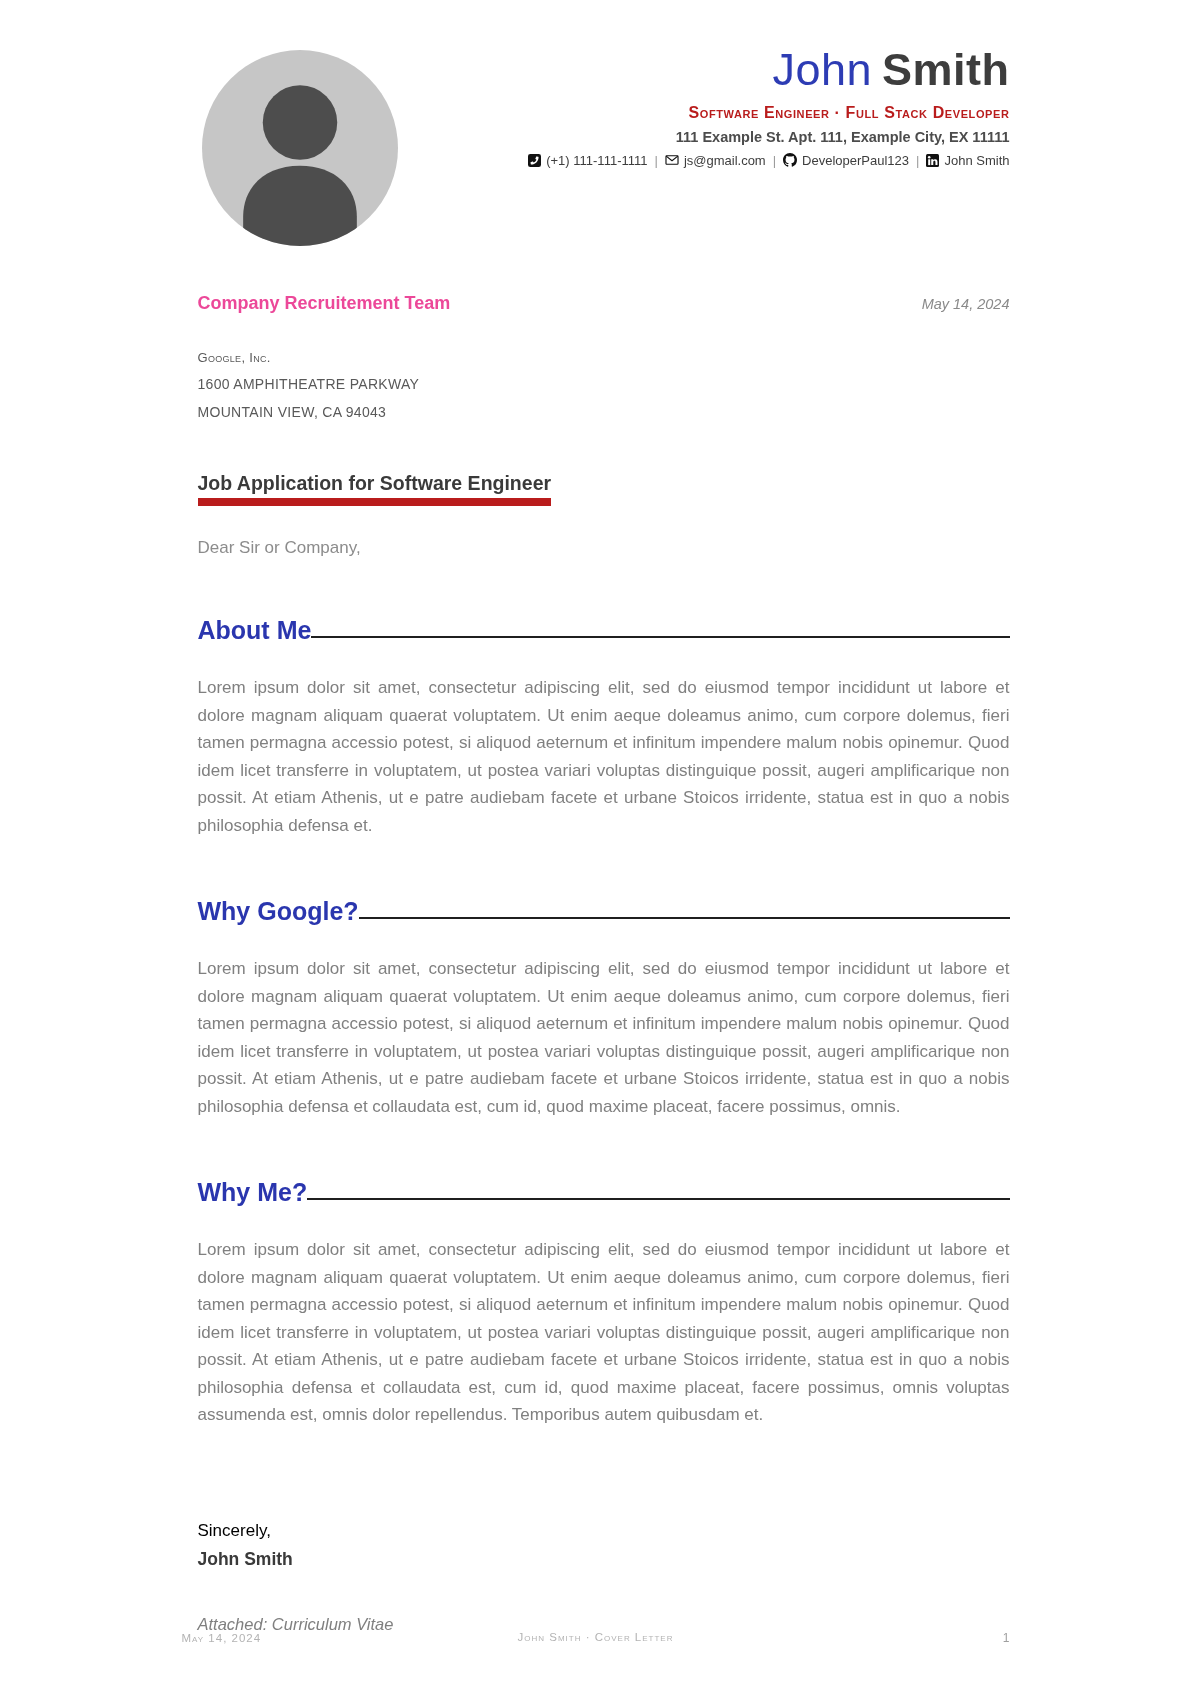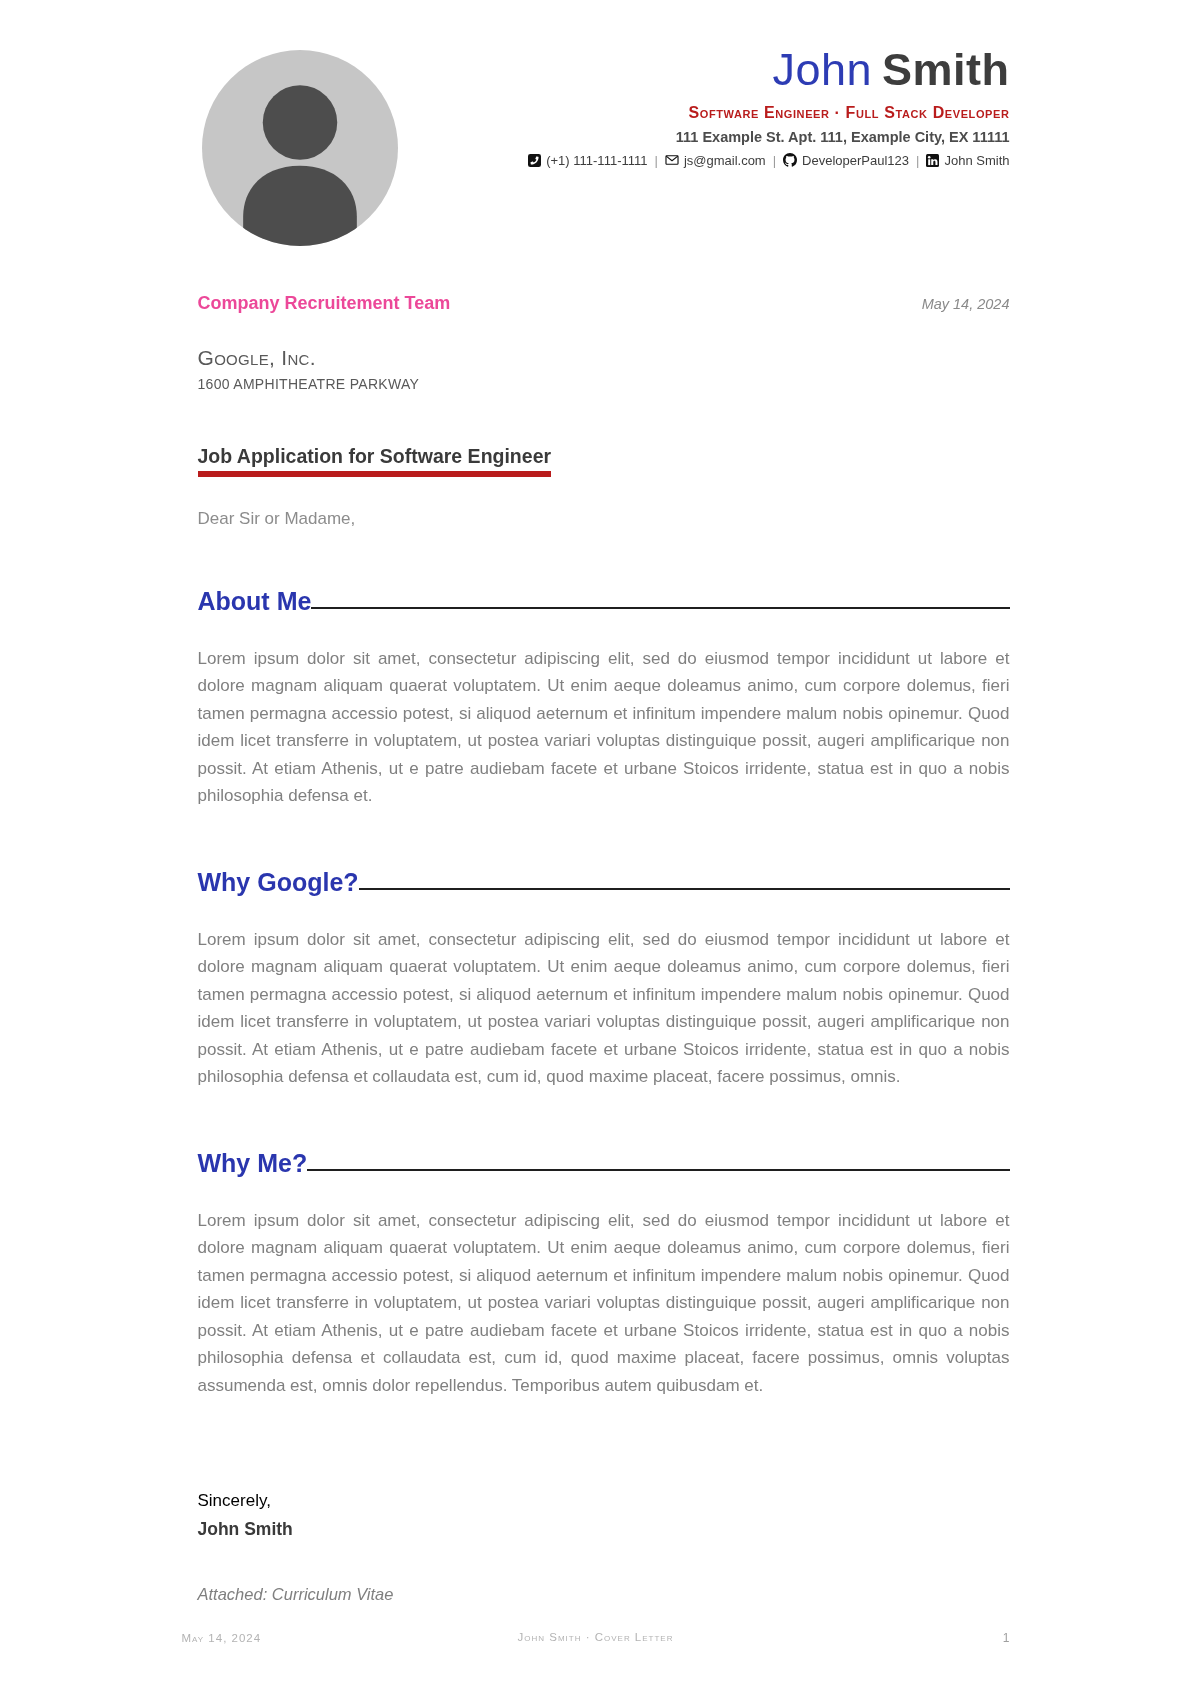--- a/index.html
+++ b/index.html
@@ -50,28 +50,28 @@
   .sep { color:#9a9a9a; }
 
   
   .recipient-row {
     margin-top:48px;
     display:flex; justify-content:space-between; align-items:baseline;
   }
   .recipient-team { font-size:18px; font-weight:700; color:#ec4899; }
   .letter-date { font-size:14.5px; font-style:italic; color:#8a8a8a; font-weight:300; }
   .company-block { margin-top:30px; color:#595959; }
-  .company-name { font-variant:small-caps; font-size:21px; letter-spacing:0.3px; line-height:27px; }
+  .company-name { font-variant:small-caps; font-size:13px; letter-spacing:0.3px; line-height:27px; }
   .company-addr { font-size:14px; line-height:27.5px; letter-spacing:0.3px; }
 
   
   .subject {
     margin-top:46px; display:inline-block;
     font-size:19.5px; font-weight:700; color:#3a3a3a;
-    border-bottom:6px solid #b91c1c; padding-bottom:3px;
+    border-bottom:8px solid #b91c1c; padding-bottom:3px;
   }
   .greeting { margin-top:32px; font-size:17px; font-weight:300; color:#8c8c8c; }
 
   
   .section { margin-top:58px; }
   .section-heading { display:flex; align-items:flex-end; }
   .section-heading .title {
     font-size:25px; font-weight:800; color:#2a36ae; white-space:nowrap;
   }
   .section-heading .rule { flex:1; height:2px; background:#1f1f1f; margin-bottom:7px; }
@@ -153,26 +153,27 @@
       </div>
     </div>
 
     <div class="recipient-row">
       <div class="recipient-team">Company Recruitement Team</div>
       <div class="letter-date">May 14, 2024</div>
     </div>
     <div class="company-block">
       <div class="company-name">Google, Inc.</div>
       <div class="company-addr">1600 AMPHITHEATRE PARKWAY</div>
+      <div class="company-addr">MOUNTAIN VIEW, CA 94043</div>
     </div>
 
     <div>
       <span class="subject">Job Application for Software Engineer</span>
     </div>
-    <div class="greeting">Dear Sir or Madame,</div>
+    <div class="greeting">Dear Sir or Company,</div>
 
     <div class="section">
       <div class="section-heading">
         <span class="title">About Me</span>
         <span class="rule"></span>
       </div>
       <p>Lorem ipsum dolor sit amet, consectetur adipiscing elit, sed do eiusmod tempor incididunt ut labore et dolore magnam aliquam quaerat voluptatem. Ut enim aeque doleamus animo, cum corpore dolemus, fieri tamen permagna accessio potest, si aliquod aeternum et infinitum impendere malum nobis opinemur. Quod idem licet transferre in voluptatem, ut postea variari voluptas distinguique possit, augeri amplificarique non possit. At etiam Athenis, ut e patre audiebam facete et urbane Stoicos irridente, statua est in quo a nobis philosophia defensa et.</p>
     </div>
 
     <div class="section">

